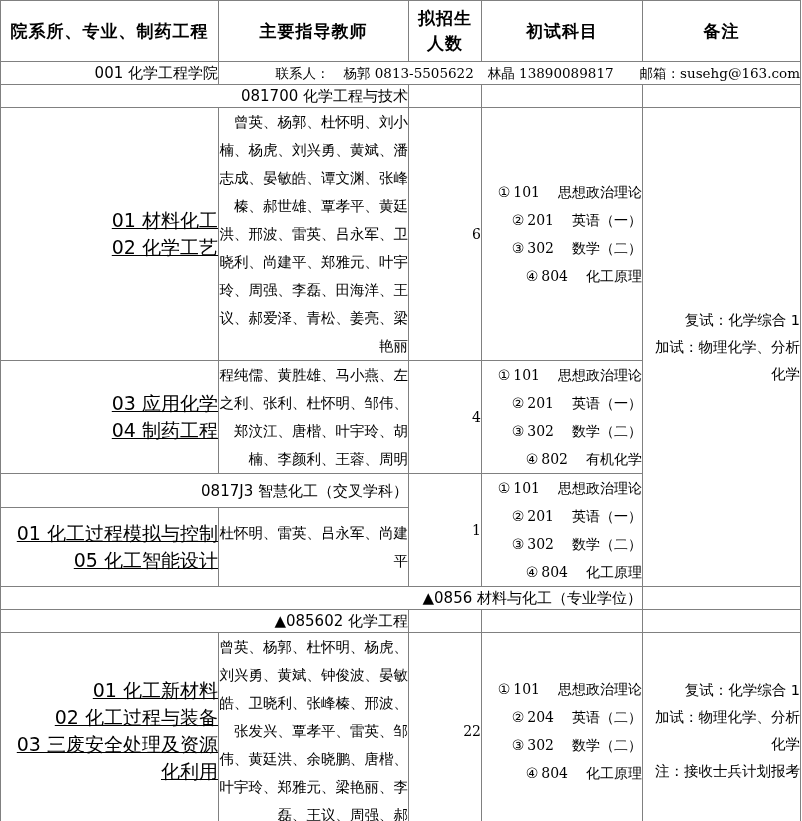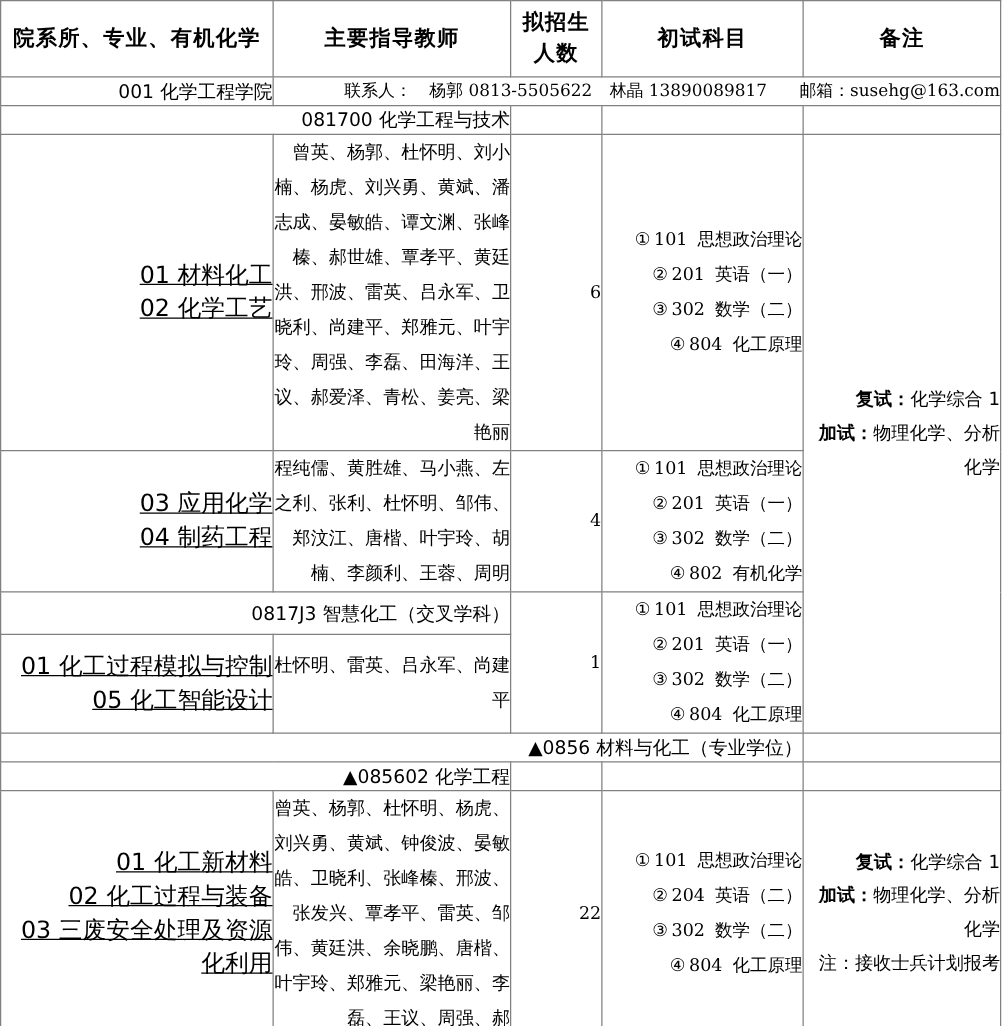--- a/index.html
+++ b/index.html
@@ -117,47 +117,47 @@
     vertical-align: middle;
     white-space: nowrap;
   }
   .exam-line { display: block; }
   .exam-line .cnum {
     font-family: "DejaVu Sans", sans-serif;
     margin-right: 3px;
   }
   .exam-line .code {
     font-family: "DejaVu Serif", "Liberation Serif", serif;
-    margin-right: 8px;
+    margin-right: 18px;
   }
   .note-cell {
     font-size: 14.5px;
     padding: 7px 4px 7px 8px;
     line-height: 27px;
     vertical-align: middle;
   }
-  .note-cell .lbl { font-weight: bold; margin-left: 10px; }
+  .note-cell .lbl { font-weight: normal; margin-left: 10px; }
   .note-block { display: block; }
 </style>
 </head>
 <body>
 
 <div id="sheet">
   <table class="catalog">
     <colgroup>
       <col class="c-dept">
         <col class="c-teach">
         <col class="c-num">
         <col class="c-exam">
         <col class="c-note">
     </colgroup>
     <tbody>
 
       <tr class="head-row">
-        <td>院系所、专业、有机化学</td>
+        <td>院系所、专业、制药工程</td>
         <td>主要指导教师</td>
         <td>
           <span class="head-two">拟招生</span>
           <span class="head-two">人数</span>
         </td>
         <td>初试科目</td>
         <td>备注</td>
       </tr>
 
       <tr>

